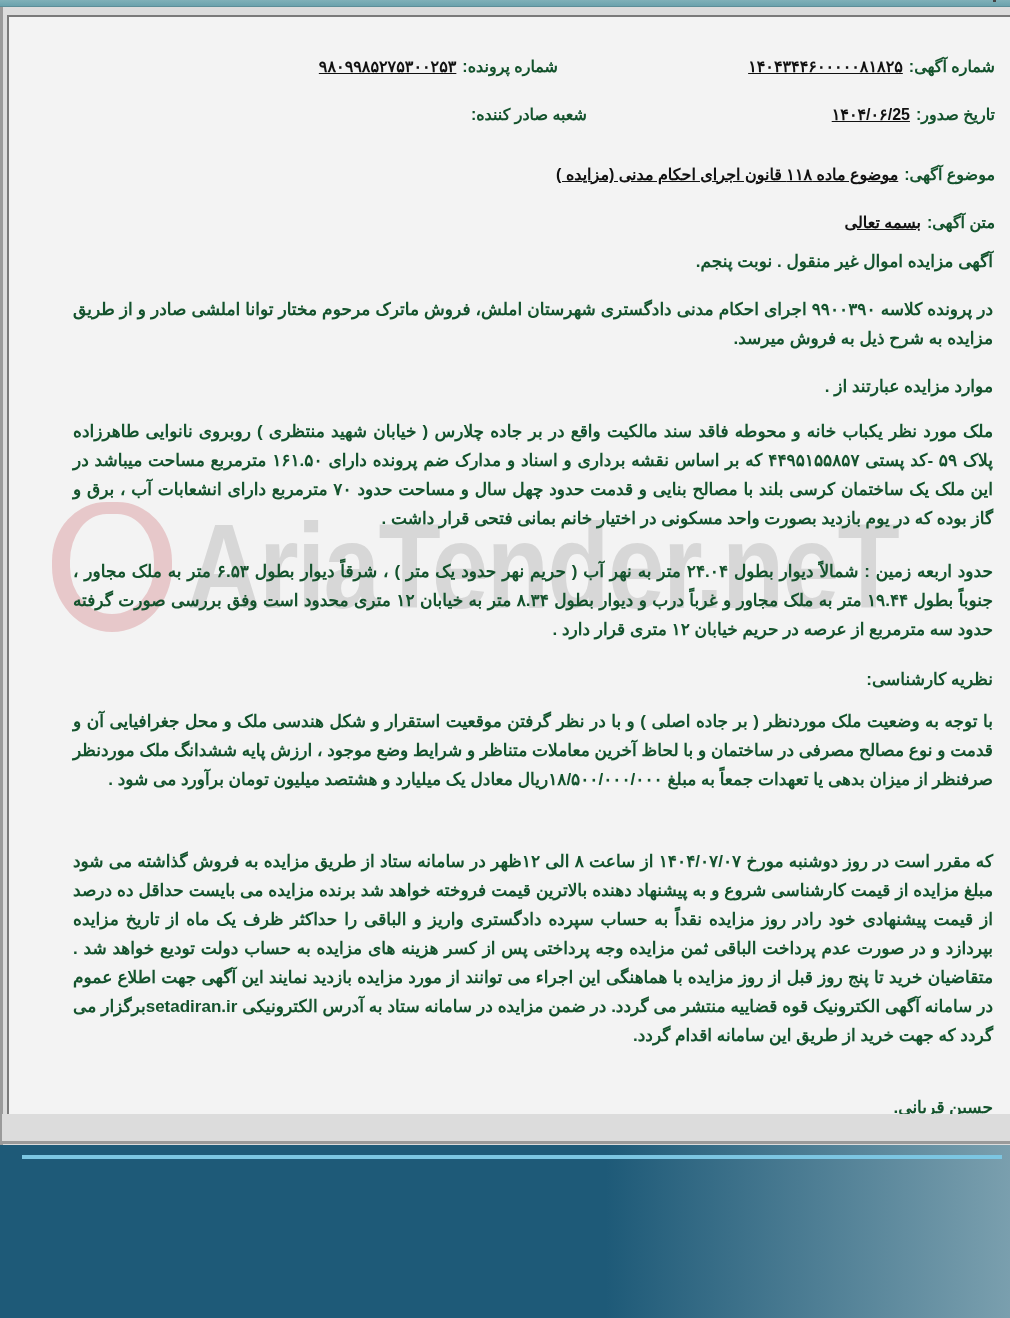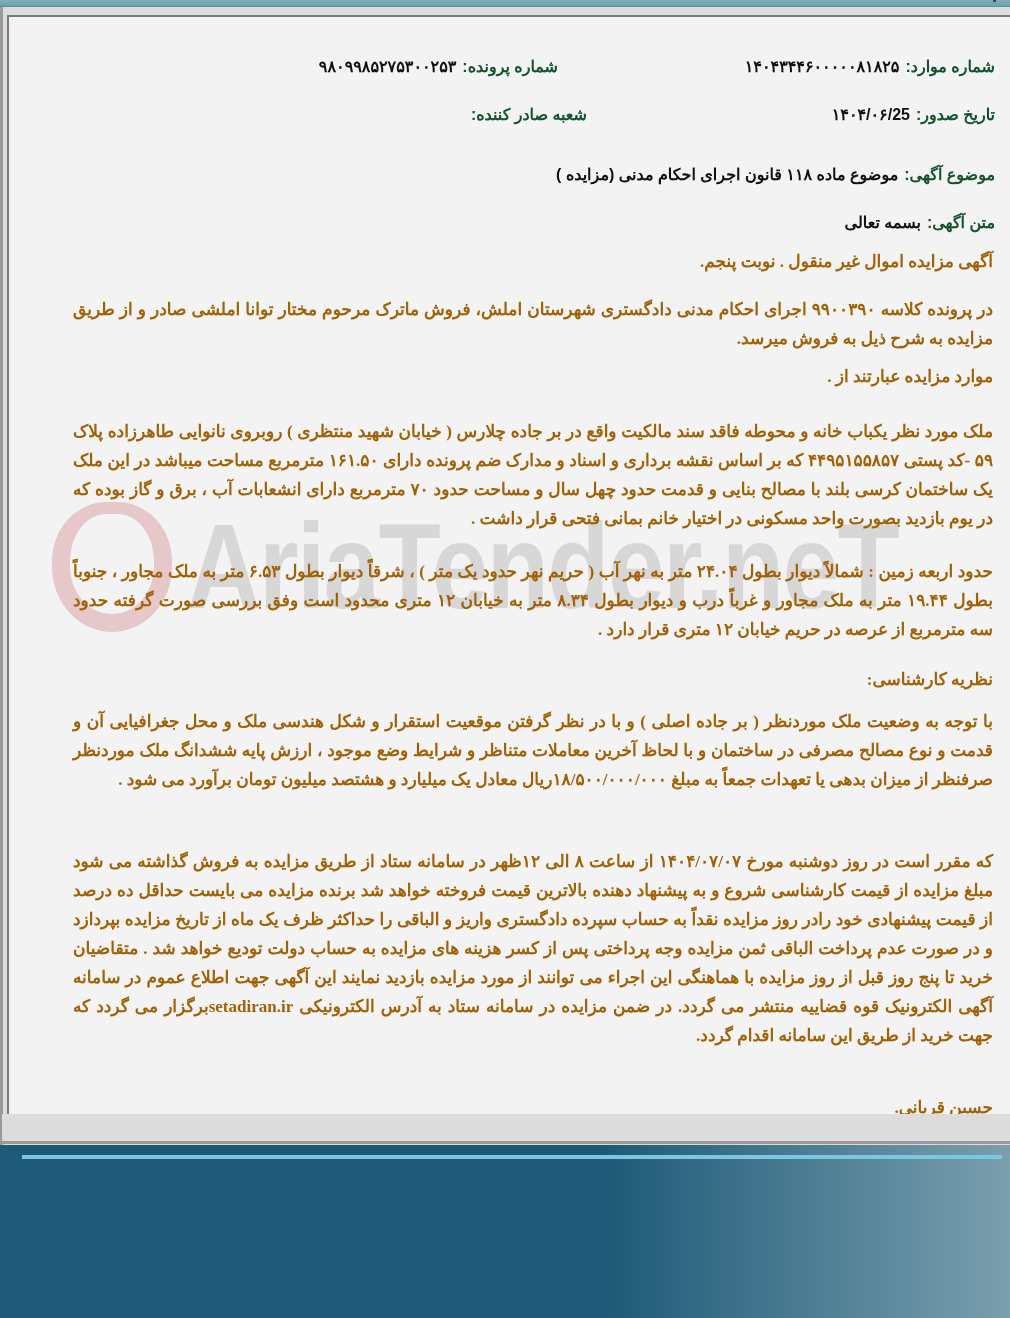--- a/index.html
+++ b/index.html
@@ -55,25 +55,26 @@
       font-family: "Liberation Sans", sans-serif;
       font-weight: bold;
       font-size: 16px;
     }
     .value {
       color: #111;
       font-family: "Liberation Sans", sans-serif;
       font-weight: bold;
       font-size: 16px;
       margin-right: 6px;
+      text-decoration: underline;
     }
     .body-text {
       position: absolute; right: 20px; width: 920px;
-      color: #a16207;
-      font-family: Liberation Serif, serif;
+      color: #14532d;
+      font-family: Liberation Sans, sans-serif;
       font-weight: bold;
       font-size: 17px;
       line-height: 29px;
       text-align: justify;
       text-align-last: right;
     }
     .single { text-align: right; }
     .watermark {
       position: absolute; left: 28px; top: 470px; width: 660px; height: 150px;
       pointer-events: none; opacity: 0.22; direction: ltr;
@@ -99,21 +100,21 @@
 
 <div class="outer-frame">
   <div class="panel">
 
     <div class="watermark">
       <div class="shield"></div>
       <div class="brand">AriaTender.neT</div>
     </div>
 
     <div class="meta-row" style="right:18px; top:34px;">
-      <span class="label">شماره موارد:</span>
+      <span class="label">شماره آگهی:</span>
       <span class="value">۱۴۰۴۳۴۴۶۰۰۰۰۰۸۱۸۲۵</span>
     </div>
     <div class="meta-row" style="right:455px; top:34px;">
       <span class="label">شماره پرونده:</span>
       <span class="value">۹۸۰۹۹۸۵۲۷۵۳۰۰۲۵۳</span>
     </div>
 
     <div class="meta-row" style="right:18px; top:82px;">
       <span class="label">تاریخ صدور:</span>
       <span class="value">۱۴۰۴/۰۶/25</span>
@@ -129,21 +130,21 @@
 
     <div class="meta-row" style="right:18px; top:190px;">
       <span class="label">متن آگهی:</span>
       <span class="value">بسمه تعالی</span>
     </div>
 
     <div class="body-text single" style="top:230px;">آگهی مزایده اموال غیر منقول . نوبت پنجم.</div>
 
     <div class="body-text" style="top:278px;">در پرونده کلاسه ۹۹۰۰۳۹۰ اجرای احکام مدنی دادگستری شهرستان املش،  فروش ماترک مرحوم مختار توانا املشی صادر و از طریق مزایده به شرح ذیل به فروش میرسد.</div>
 
-    <div class="body-text single" style="top:345px;text-align:right;">موارد مزایده عبارتند از .</div>
+    <div class="body-text single" style="top:355px;text-align:right;">موارد مزایده عبارتند از .</div>
 
     <div class="body-text" style="top:400px;">ملک مورد نظر یکباب خانه و محوطه فاقد سند مالکیت واقع در بر جاده چلارس ( خیابان شهید منتظری ) روبروی نانوایی طاهرزاده پلاک ۵۹ -کد پستی ۴۴۹۵۱۵۵۸۵۷ که بر اساس نقشه برداری و اسناد و مدارک ضم پرونده دارای ۱۶۱.۵۰ مترمربع مساحت میباشد در این ملک یک ساختمان کرسی بلند با مصالح بنایی و قدمت حدود چهل سال و مساحت حدود ۷۰ مترمربع دارای انشعابات آب ، برق و گاز بوده که در یوم بازدید بصورت واحد مسکونی در اختیار خانم بمانی فتحی قرار داشت .</div>
 
     <div class="body-text" style="top:540px;">حدود اربعه زمین : شمالاً دیوار بطول ۲۴.۰۴ متر به نهر آب ( حریم نهر حدود یک متر ) ، شرقاً دیوار بطول ۶.۵۳ متر به ملک مجاور ، جنوباً بطول ۱۹.۴۴ متر به ملک مجاور و غرباً درب و دیوار بطول ۸.۳۴ متر به خیابان ۱۲ متری محدود است وفق بررسی صورت گرفته حدود سه مترمربع از عرصه در حریم خیابان ۱۲ متری قرار دارد .</div>
 
     <div class="body-text single" style="top:648px;">نظریه کارشناسی:</div>
 
     <div class="body-text" style="top:690px;">با توجه به وضعیت ملک موردنظر ( بر جاده اصلی ) و با در نظر گرفتن موقعیت استقرار و شکل هندسی ملک و محل جغرافیایی آن و قدمت و نوع مصالح مصرفی در ساختمان و با لحاظ آخرین معاملات متناظر و شرایط وضع موجود ، ارزش پایه ششدانگ ملک موردنظر صرفنظر از میزان بدهی یا تعهدات جمعاً به مبلغ ۱۸/۵۰۰/۰۰۰/۰۰۰ریال  معادل یک میلیارد و هشتصد میلیون تومان برآورد می شود .</div>
 
     <div class="body-text" style="top:830px;"> که مقرر است در روز دوشنبه مورخ ۱۴۰۴/۰۷/۰۷ از ساعت ۸ الی ۱۲ظهر در سامانه ستاد از طریق مزایده به فروش گذاشته می شود مبلغ مزایده از قیمت کارشناسی شروع و به پیشنهاد دهنده بالاترین قیمت فروخته خواهد شد برنده مزایده می بایست حداقل ده درصد از قیمت پیشنهادی خود رادر روز مزایده نقداً به حساب سپرده دادگستری واریز و الباقی را حداکثر ظرف یک ماه از تاریخ مزایده بپردازد و در صورت عدم پرداخت الباقی ثمن مزایده وجه پرداختی پس از کسر هزینه های مزایده به حساب دولت تودیع خواهد شد . متقاضیان خرید تا پنج روز قبل از روز مزایده با هماهنگی این اجراء می توانند از مورد مزایده بازدید نمایند این آگهی جهت اطلاع عموم در سامانه آگهی الکترونیک قوه قضاییه منتشر می گردد. در ضمن مزایده در سامانه ستاد به آدرس الکترونیکی  setadiran.irبرگزار می گردد که جهت خرید از طریق این سامانه اقدام گردد.</div>

